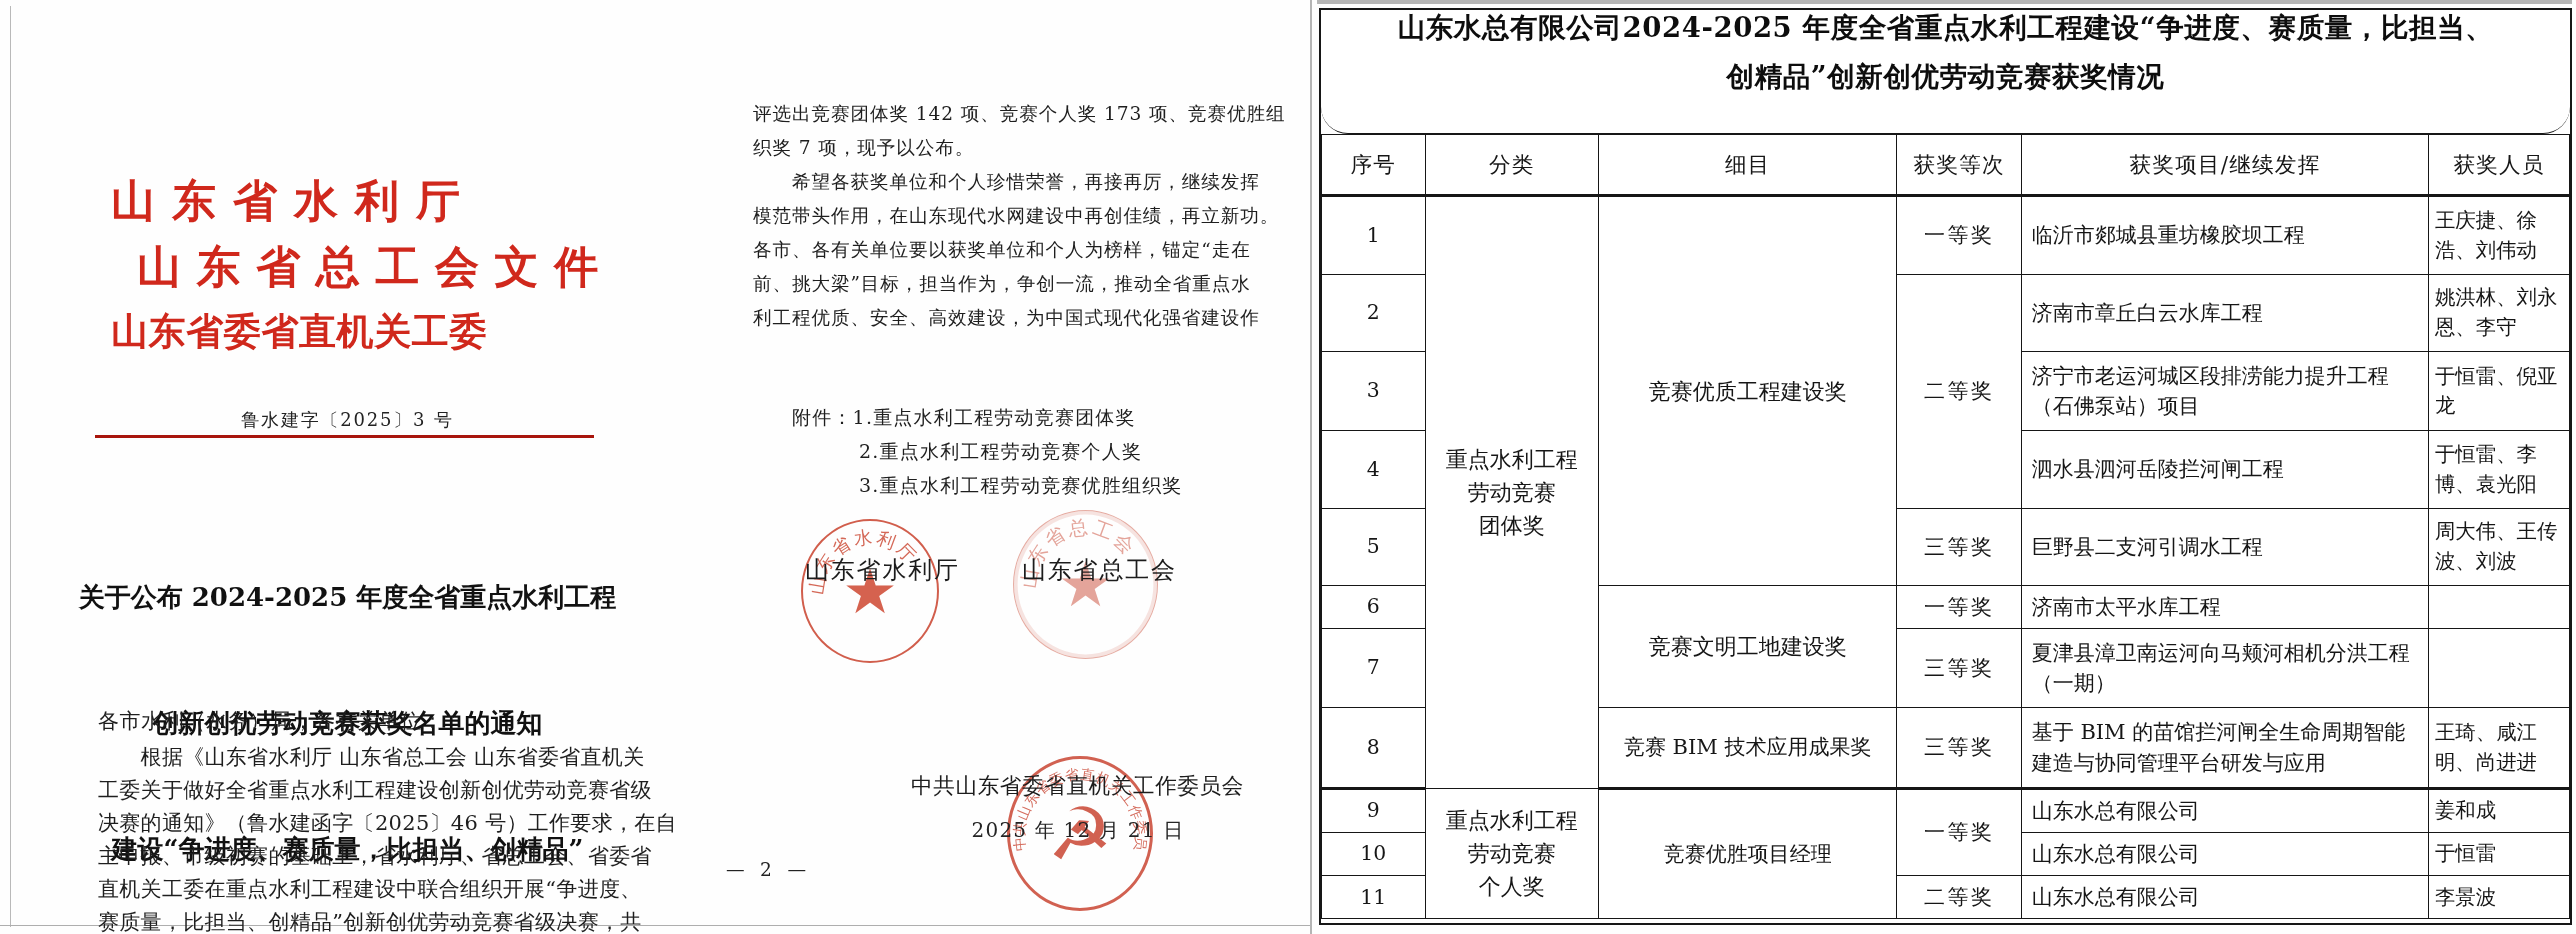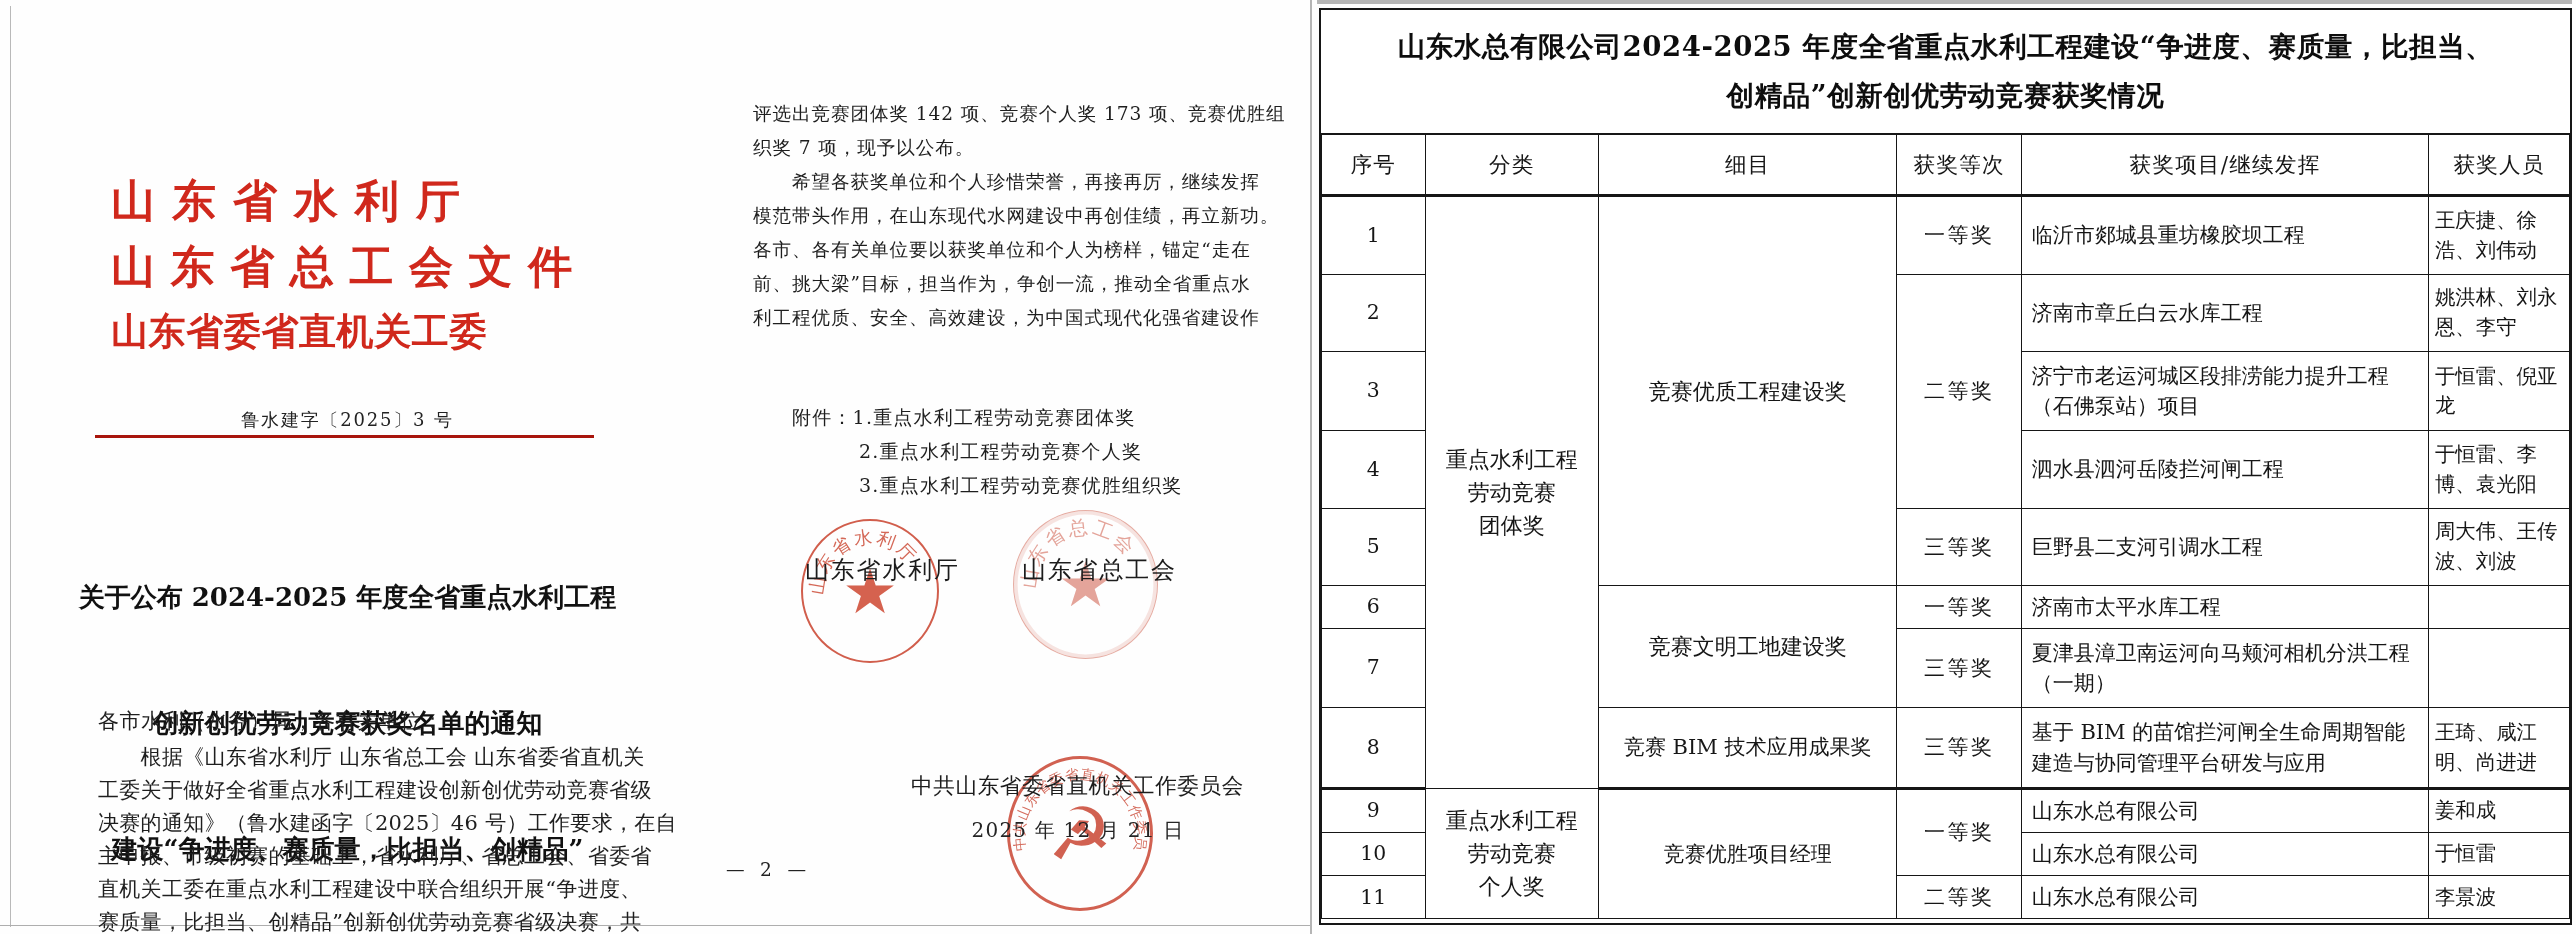--- a/index.html
+++ b/index.html
@@ -1,21 +1,21 @@
 <!DOCTYPE html>
 <html style="font-size:9.6px"><head>
 <meta charset="utf-8">
 <style>
   html,body{margin:0;padding:0;background:#ffffff;}
   .stage{position:relative;width:2576px;height:934px;background:#fefefe;overflow:hidden;
          font-family:"DejaVu Serif","Liberation Serif",serif;color:#1e1e1e;}
   
   .red-head{position:absolute;left:111px;color:#d0281c;font-weight:bold;white-space:pre;}
   .rh1{top:172px;font-size:44px;letter-spacing:17px;}
-  .rh2{top:238px;font-size:44px;letter-spacing:15.6px;}
+  .rh2{top:238px;font-size:44px;letter-spacing:15.6px;margin-left:26px;}
   .rh3{top:307px;font-size:37px;letter-spacing:0.6px;}
   .doc-num{position:absolute;left:99px;width:497px;top:400px;text-align:center;
            font-size:18px;letter-spacing:1.8px;color:#222;margin-top:8px;}
   .red-rule{position:absolute;left:95px;top:435px;width:499px;height:3px;background:#a8150c;}
   .notice-title{position:absolute;left:71px;width:553px;top:492px;text-align:center;
                 font-weight:bold;font-size:26px;line-height:42px;color:#111;white-space:pre;}
   .salutation{position:absolute;left:98px;top:707px;font-size:21px;letter-spacing:0.6px;white-space:pre;}
   .para1{position:absolute;left:98px;top:741px;width:501px;font-size:21px;}
   .para1 .tline{height:33px;line-height:33px;white-space:pre;letter-spacing:0.3px;}
   
@@ -41,22 +41,22 @@
   .pagenum{position:absolute;left:726px;top:859px;font-size:18.6px;letter-spacing:4.8px;color:#222;}
   
   .edge-v-left{position:absolute;left:9.6px;top:6px;width:1.2px;height:921px;background:#b9b9b9;}
   .edge-h-bottom{position:absolute;left:0;top:925px;width:1311px;height:1.2px;background:#aeaeae;}
   .edge-v-mid{position:absolute;left:1310px;top:0;width:1.8px;height:934px;background:#b5b5b5;}
   .edge-top-band{position:absolute;left:1317px;top:0;width:1255px;height:3.6px;background:#6e6e6e;opacity:.5;}
   
   .sheet{position:absolute;left:1319px;top:8.4px;width:1253px;height:917px;border:2.4px solid #161616;
          background:#fff;box-sizing:border-box;}
   .sheet-title{height:123px;border-bottom:1.8px solid #161616;display:flex;flex-direction:column;
-               justify-content:center;align-items:center;row-gap:13px;font-weight:bold;font-size:27.5px;
-               color:#0d0d0d;letter-spacing:0.6px;white-space:pre;}
+               justify-content:flex-start;align-items:center;row-gap:13px;font-weight:bold;font-size:27.5px;
+               color:#0d0d0d;letter-spacing:0.6px;white-space:pre;border-radius:27px;}
   table.awards{width:100%;height:785px;border-collapse:collapse;table-layout:fixed;}
   .awards th,.awards td{border:1.8px solid #161616;text-align:center;vertical-align:middle;
         font-size:21px;padding:2.4px 4.8px;color:#161616;line-height:1.45;overflow:hidden;}
   .awards th{font-weight:normal;font-size:21.6px;letter-spacing:1.2px;border-bottom-width:3.6px;margin-left:38px;}
   .awards tr.hdr{height:61px;}
   .awards td.l{text-align:left;padding-left:9.6px;padding-right:6px;}
   .awards td.people{text-align:left;padding-left:6px;padding-right:3.6px;font-size:20.4px;}
   .awards td.grade{letter-spacing:2.4px;}
   .awards td.pre{white-space:pre-line;font-size:22px;line-height:1.5;}
   .awards td.seq{font-size:20.4px;}

